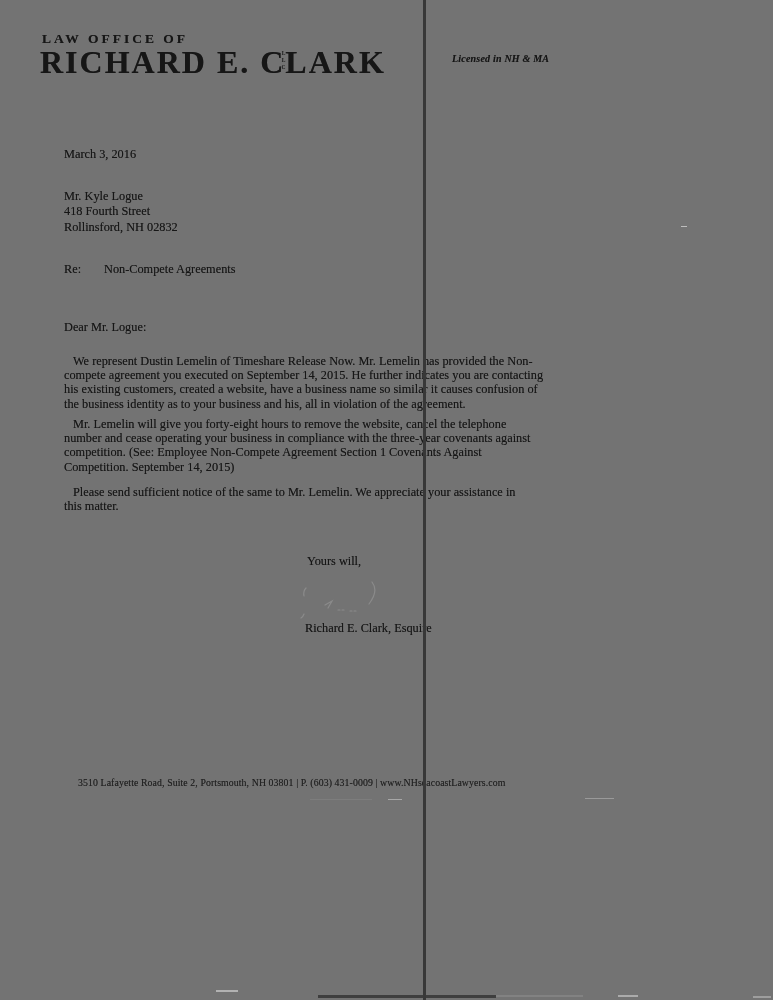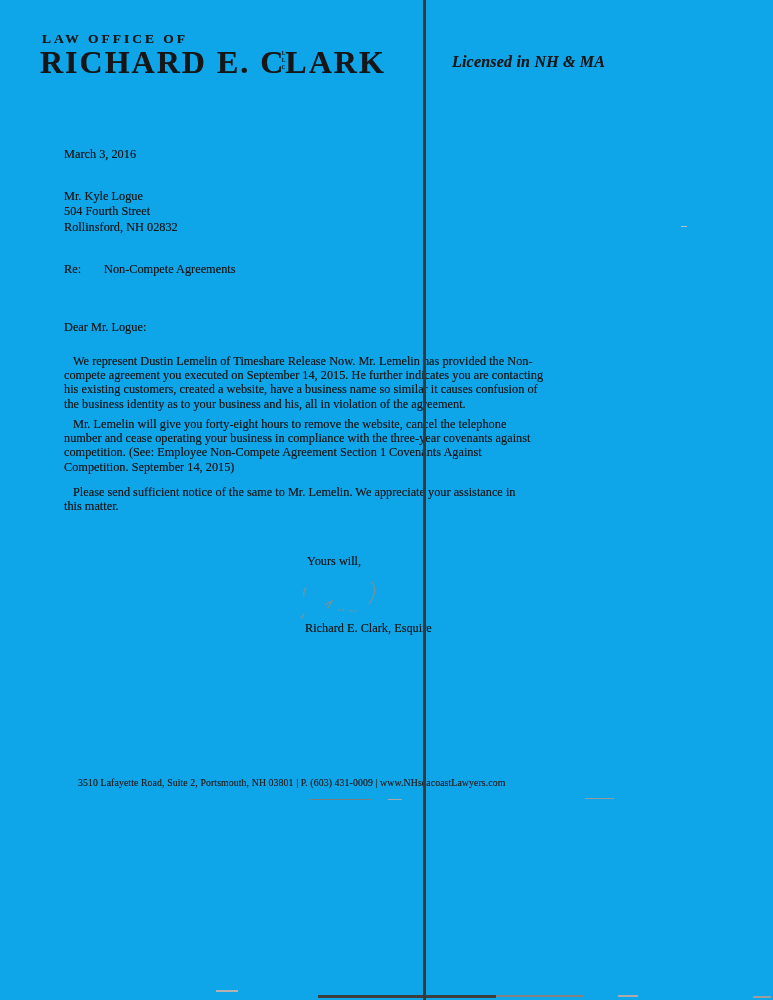--- a/index.html
+++ b/index.html
@@ -4,21 +4,21 @@
 <style>
   html, body {
     margin: 0;
     padding: 0;
     background: #e8e8e8;
   }
   .page {
     position: relative;
     width: 773px;
     height: 1000px;
-    background: #0ea5e9;
+    background: #737373;
     overflow: hidden;
     font-family: "Liberation Serif", serif;
     color: #161616;
   }
   .abs { position: absolute; }
   .scan-text { text-shadow: 0 0 0.6px rgba(25,25,25,0.55); }
 
   
   .office-line {
     left: 42px; top: 31px;
@@ -30,21 +30,21 @@
   }
   .entity-suffix {
     left: 280px; top: 50px;
     font-size: 5.5px; font-weight: 700;
     writing-mode: vertical-rl; text-orientation: upright;
     letter-spacing: 1px; line-height: 1;
     height: 20px;
   }
   .licensed-note {
     left: 452px; top: 53px;
-    font-size: 16px; font-style: italic; font-weight: 700;
+    font-size: 10px; font-style: italic; font-weight: 700;
     letter-spacing: 0.2px;
     text-align: center;
   }
 
   
   .date-line { left: 64px; top: 147px; font-size: 12.3px; }
   .recipient-block { left: 64px; top: 189px; font-size: 12.3px; line-height: 15.4px; }
   .re-line { left: 64px; top: 262px; font-size: 12.3px; }
   .re-label { display: inline-block; width: 40px; }
   .salutation { left: 64px; top: 320px; font-size: 12.3px; }
@@ -82,21 +82,21 @@
 
   <div class="abs scan-text office-line">LAW OFFICE OF</div>
   <div class="abs scan-text attorney-name">RICHARD E. CLARK</div>
   <div class="abs entity-suffix">LLC</div>
   <div class="abs scan-text licensed-note">Licensed in NH &amp; MA</div>
 
   <div class="abs scan-text date-line">March 3, 2016</div>
 
   <div class="abs scan-text recipient-block">
     <div>Mr. Kyle Logue</div>
-    <div>504 Fourth Street</div>
+    <div>418 Fourth Street</div>
     <div>Rollinsford, NH 02832</div>
   </div>
 
   <div class="abs scan-text re-line">
     <span class="re-label">Re:</span><span>Non-Compete Agreements</span>
   </div>
 
   <div class="abs scan-text salutation">Dear Mr. Logue:</div>
 
   <div class="abs scan-text para p1">We represent Dustin Lemelin of Timeshare Release Now. Mr. Lemelin has provided the Non-

